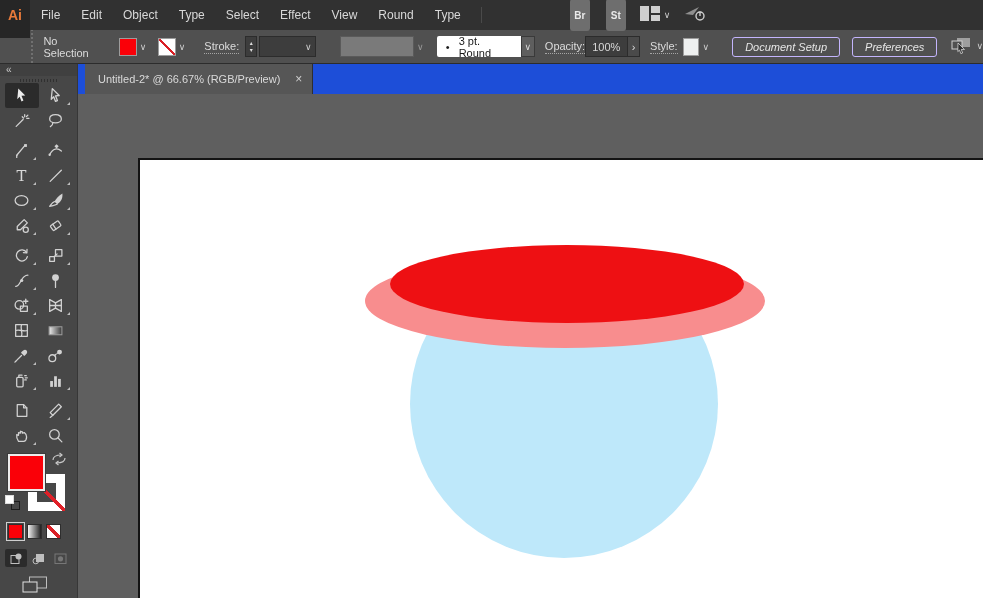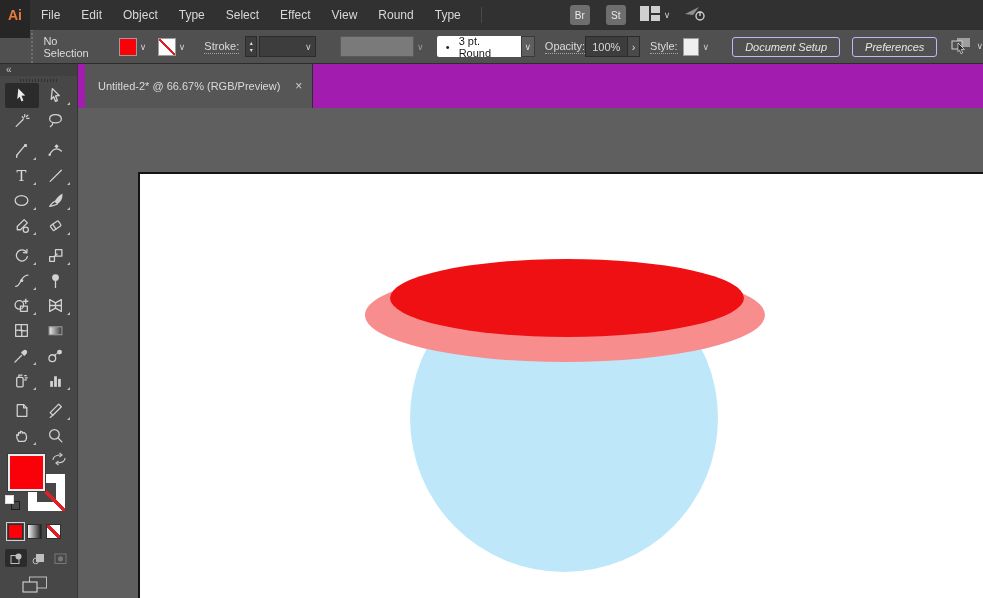--- a/index.html
+++ b/index.html
@@ -8,21 +8,21 @@
     width:983px; height:598px; overflow:hidden; position:relative;
     background:#5f5f5f; font-family:"Liberation Sans",sans-serif;
     -webkit-font-smoothing:antialiased; user-select:none;
   }
 
   
   .menubar { height:30px; background:#313131; display:flex; align-items:center; color:#d8d8d8; font-size:12px; }
   .logo { width:30px; height:46px; background:#262626; color:var(--logo_orange,#e87a3a); font-weight:bold; font-size:14px; display:flex; align-items:center; justify-content:center; }
   .menu-item { padding:0 10px; margin-left:1px; }
   .mb-sep { width:1px; height:16px; background:#4a4a4a; margin-left:10px; }
-  .mb-tile { width:20px; height:20px; background:#6e6e6e; border-radius:3px; color:#eaeaea; font-size:10px; font-weight:normal; display:flex; align-items:center; justify-content:center; }
+  .mb-tile { width:20px; height:32px; background:#6e6e6e; border-radius:3px; color:#eaeaea; font-size:10px; font-weight:bold; display:flex; align-items:center; justify-content:center; }
   .tile-br { margin-left:88px; } .tile-st { margin-left:16px; }
   .mb-icon { margin-left:14px; display:flex; align-items:center; }
   .chev { font-size:9px; color:#cfcfcf; margin-left:4px; line-height:1; }
 
   
   .controlbar { height:34px; background:#505050; border-bottom:1px solid #2c2c2c; display:flex; align-items:center; font-size:11px; color:#dcdcdc; overflow:hidden;padding-left:29px; }
   .cb-grip { width:7px; align-self:stretch; background-image:radial-gradient(#707070 1px, transparent 1.2px); background-size:4px 4px; background-position:1px 2px; }
   .status { margin-left:8px; }
   .swatch { width:18px; height:18px; border:1px solid #9c9c9c; flex-shrink:0; }
   .swatch.fill { background:var(--swatch_red,#fa0008); margin-left:18px; }
@@ -77,21 +77,21 @@
 
   .drawmodes { display:flex; margin:10px 0 0 5px; flex-shrink:0; }
   .dmode { width:22px; height:18px; display:flex; align-items:center; justify-content:center; }
   .dmode.active { background:#2b2b2b; border-radius:2px; }
   .dmode.disabled { opacity:.4; }
 
   .screenmode { margin:9px 0 0 22px; flex-shrink:0; }
 
   
   .maincol { flex:1; display:flex; flex-direction:column; min-width:0; }
-  .tabbar { height:44px; background:#a21caf; display:flex; align-items:stretch; flex-shrink:0; }
+  .tabbar { height:30px; background:#1d4ed8; display:flex; align-items:stretch; flex-shrink:0; }
   .tab { margin-left:7px; background:#565656; display:flex; align-items:center; padding:0 10px 0 13px; gap:15px; font-size:11px; color:#dadada; border-right:1px solid #2e2e2e; }
   .tab-close { color:#cfcfcf; font-size:12px; line-height:1; }
   .canvas { flex:1; position:relative; overflow:hidden; background:#5f5f5f; }
   .artboard { position:absolute; left:60px; top:64px; right:-2px; bottom:-2px; background:#ffffff; border-left:2px solid #141414; border-top:2px solid #141414; }
   .shape { position:absolute; border-radius:50%; }
 </style>
 </head>
 <body>
 
 <div class="menubar">

